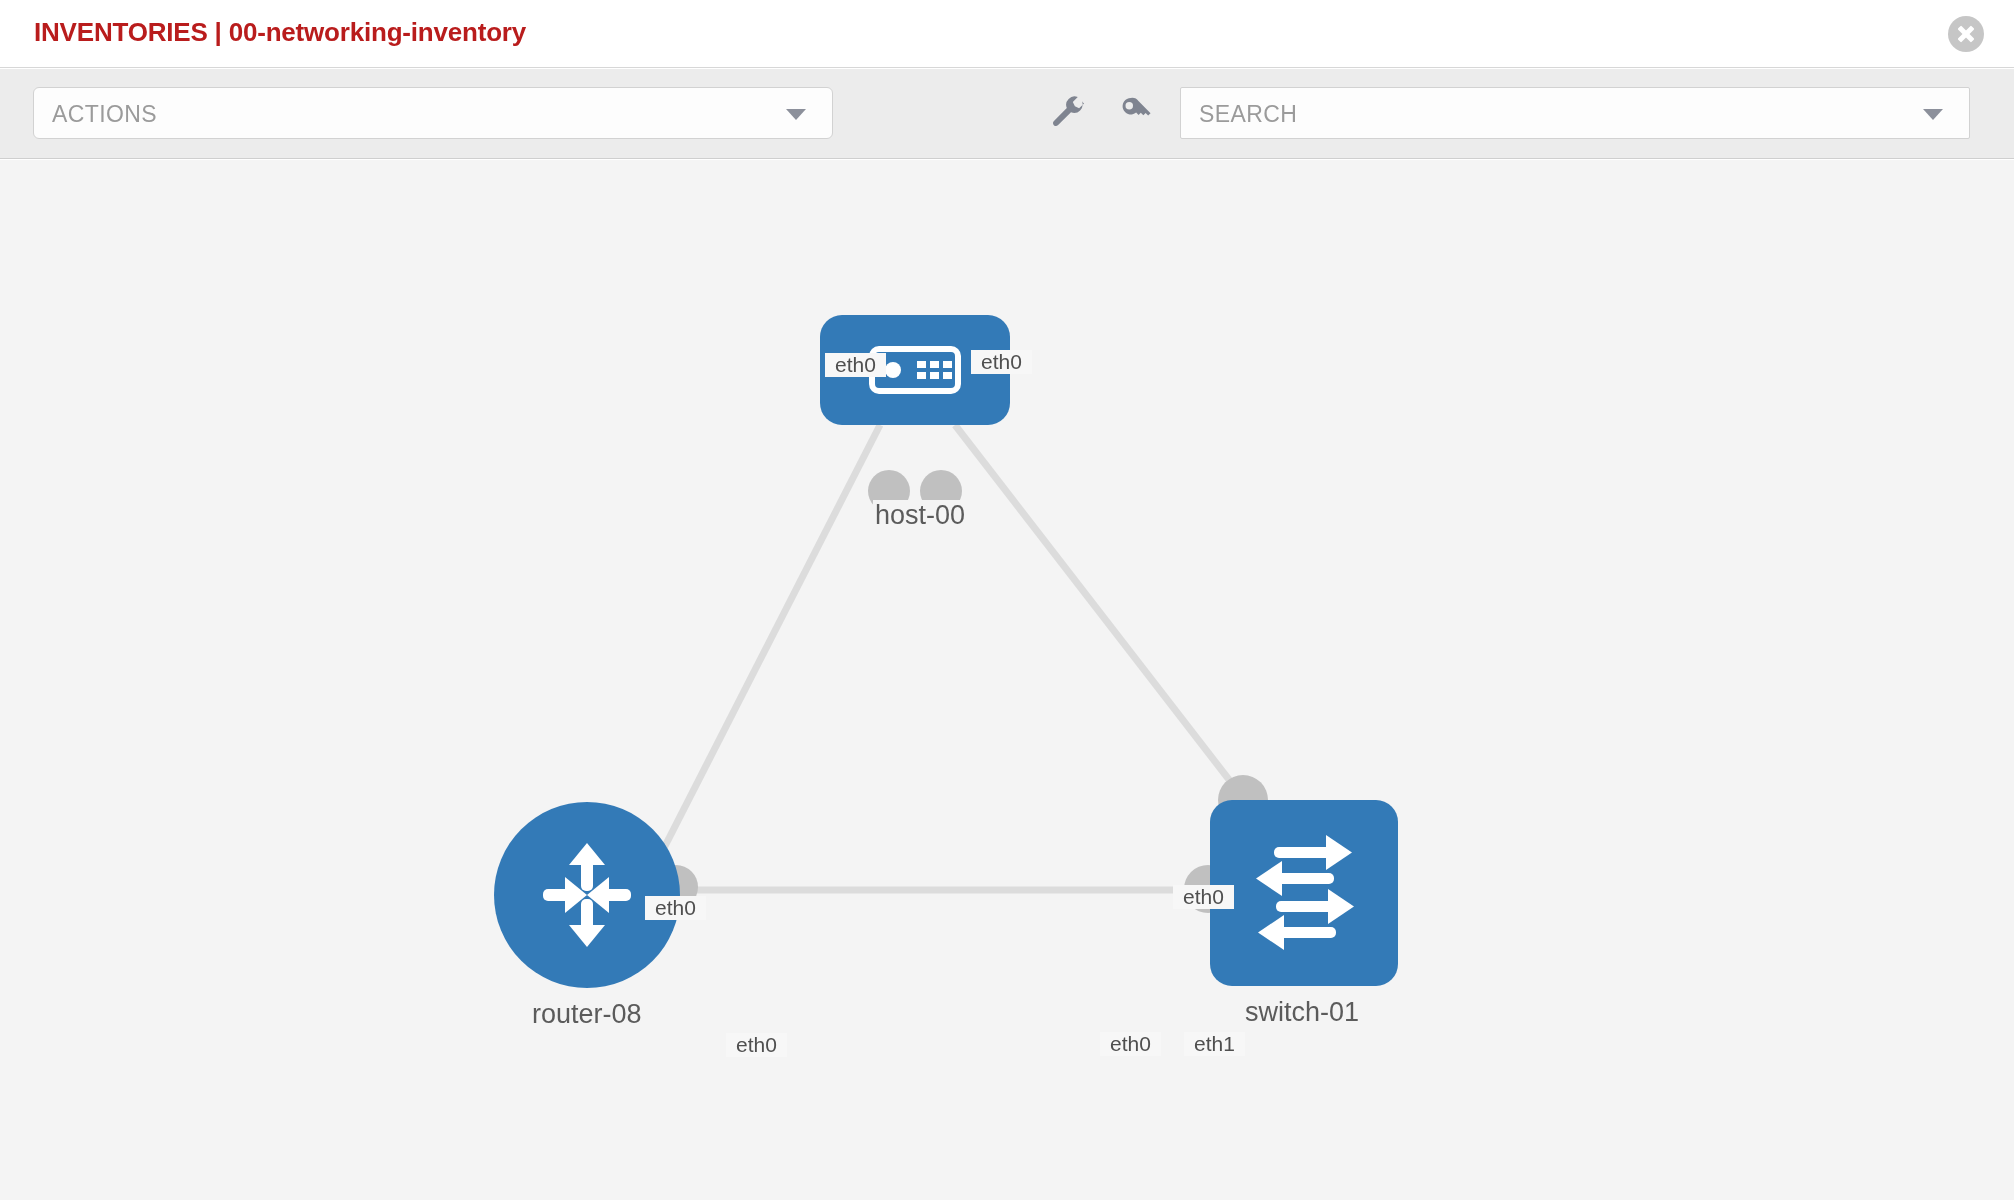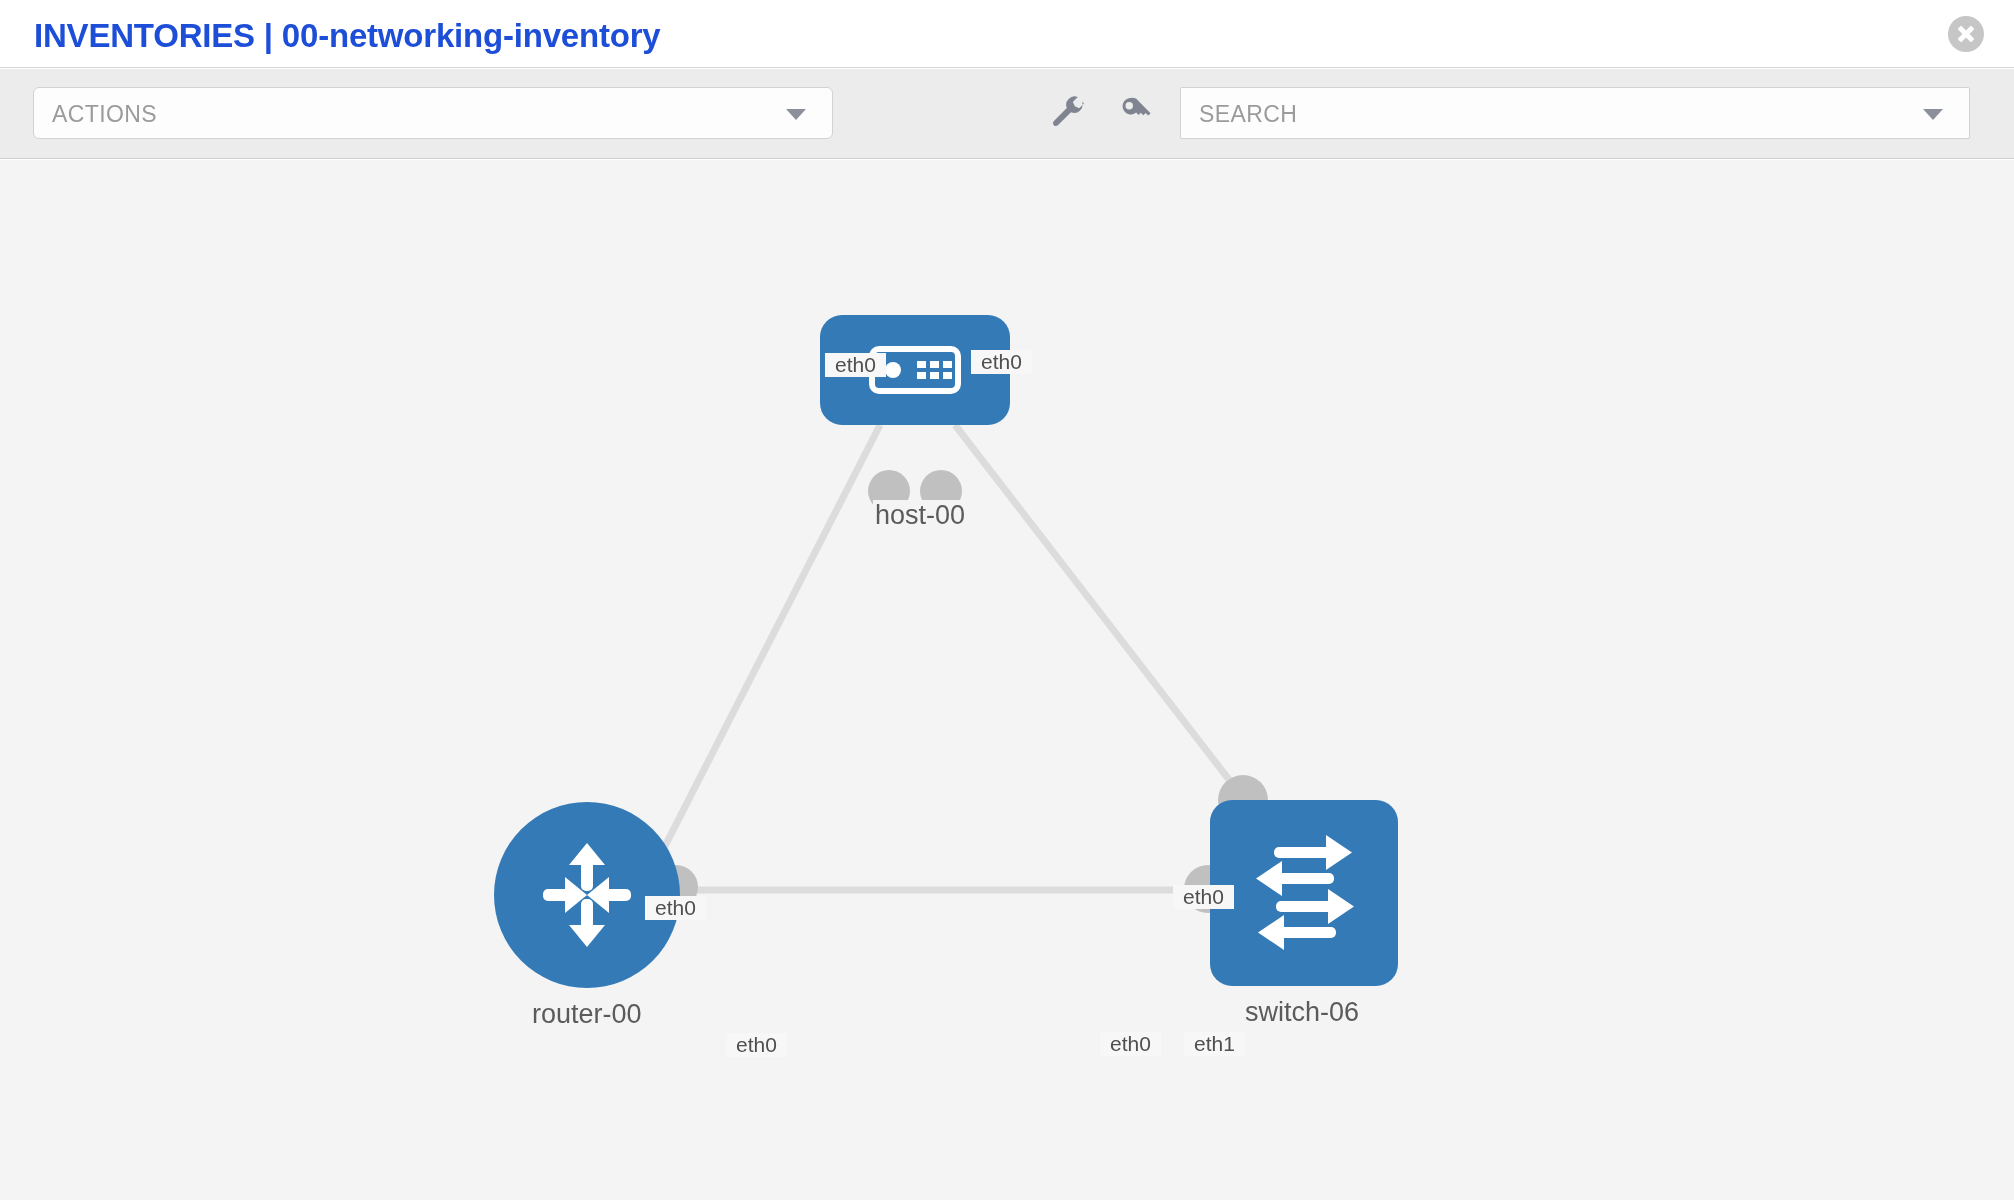--- a/index.html
+++ b/index.html
@@ -25,23 +25,23 @@
     left: 0; top: 0;
     width: 2014px;
     height: 68px;
     background: #ffffff;
     border-bottom: 1px solid #d7d7d7;
   }
   .page-title {
     position: absolute;
     left: 34px;
     top: 17px;
-    font-size: 33px;
+    font-size: 26px;
     font-weight: bold;
-    color: #1d4ed8;
+    color: #b91c1c;
     letter-spacing: -0.2px;
     white-space: nowrap;
   }
   .close-btn {
     position: absolute;
     right: 30px;
     top: 16px;
     width: 36px;
     height: 36px;
     border-radius: 50%;
@@ -340,21 +340,21 @@
 
             <rect x="14" y="52" width="38" height="12" rx="5"></rect>
             <path d="M58 58 L36 76 L36 40 Z"></path>
 
             <rect x="64" y="52" width="38" height="12" rx="5"></rect>
             <path d="M58 58 L80 76 L80 40 Z"></path>
           </g>
         </svg>
       </div>
 
-      <div class="node-label" style="left:36px; top:197px;">router-00</div>
+      <div class="node-label" style="left:36px; top:197px;">router-08</div>
     </div>
 
     <div class="iface" style="left:645px; top:736px;">eth0</div>
     <div class="iface" style="left:726px; top:873px;">eth0</div>
 
     <div class="node" style="left:1210px; top:640px; width:200px; height:220px;">
       <div class="knob" style="left:8px; top:-25px; width:50px; height:50px;"></div>
       <div class="knob" style="left:-26px; top:65px; width:48px; height:48px;"></div>
 
       <div class="node-shape rounded" style="left:0; top:0; width:188px; height:186px;">
@@ -369,21 +369,21 @@
 
             <rect x="32" y="70" width="62" height="11" rx="5"></rect>
             <path d="M110 75.5 L84 93 L84 58 Z"></path>
 
             <rect x="30" y="96" width="62" height="11" rx="5"></rect>
             <path d="M14 101.5 L40 119 L40 84 Z"></path>
           </g>
         </svg>
       </div>
 
-      <div class="node-label" style="left:33px; top:197px;">switch-06</div>
+      <div class="node-label" style="left:33px; top:197px;">switch-01</div>
     </div>
 
     <div class="iface" style="left:1173px; top:725px;">eth0</div>
     <div class="iface" style="left:1100px; top:872px;">eth0</div>
     <div class="iface" style="left:1184px; top:872px;">eth1</div>
 
   </div>
 
 
 </div>

